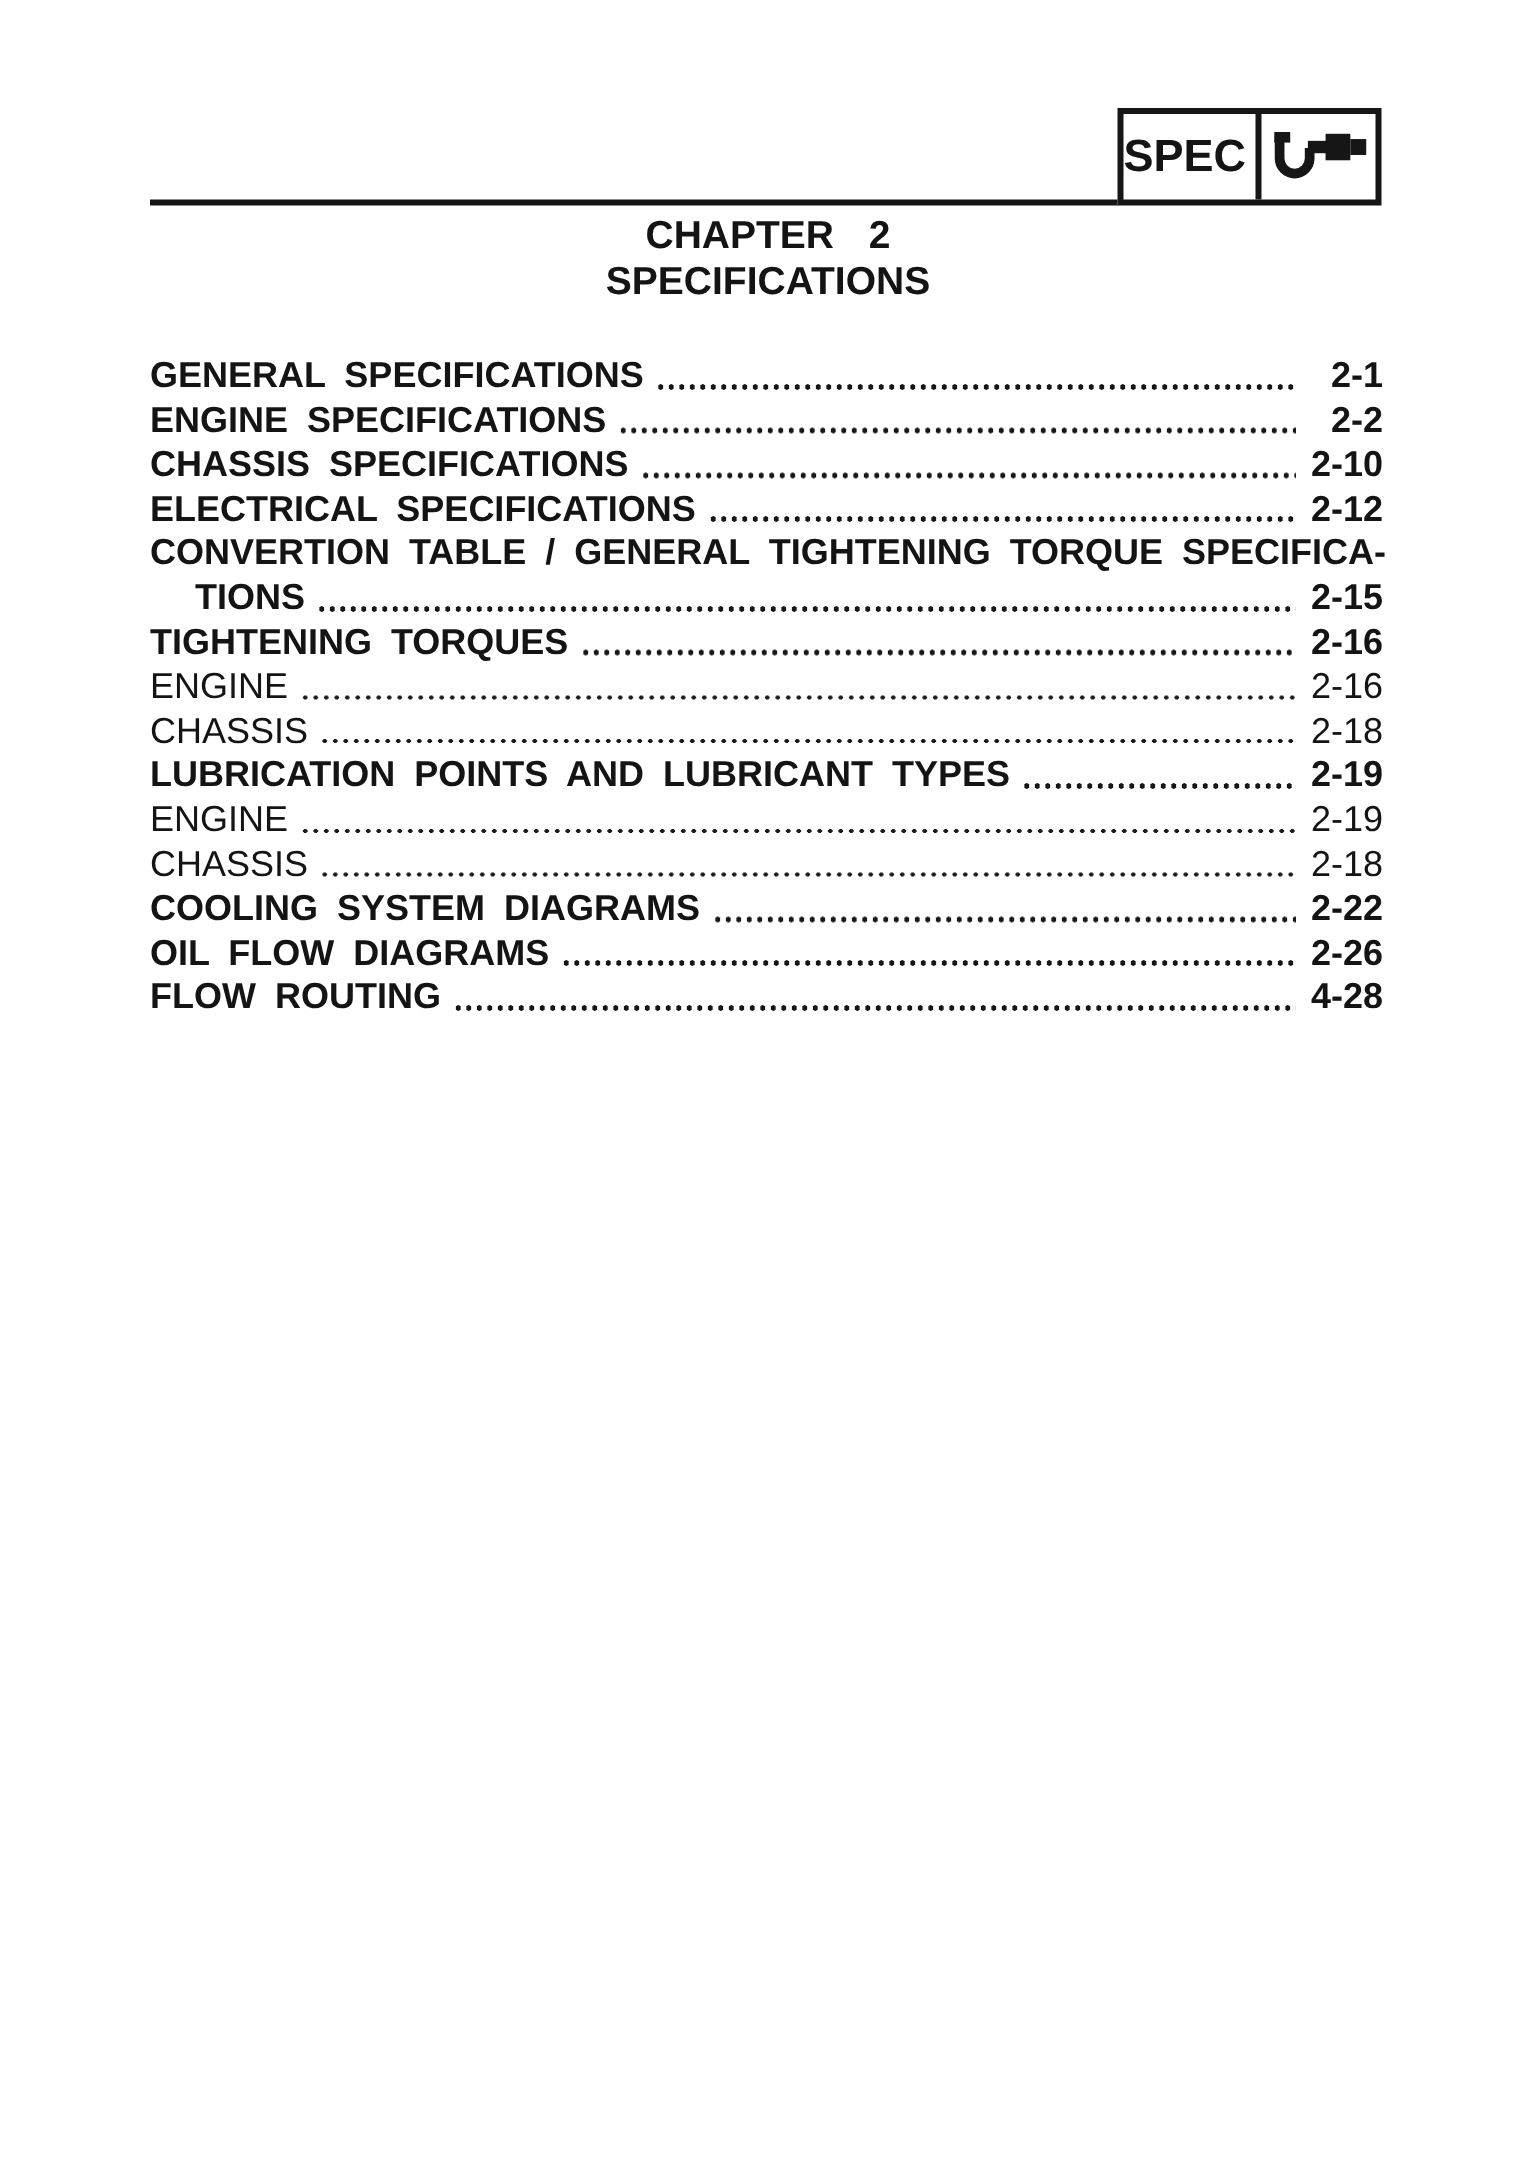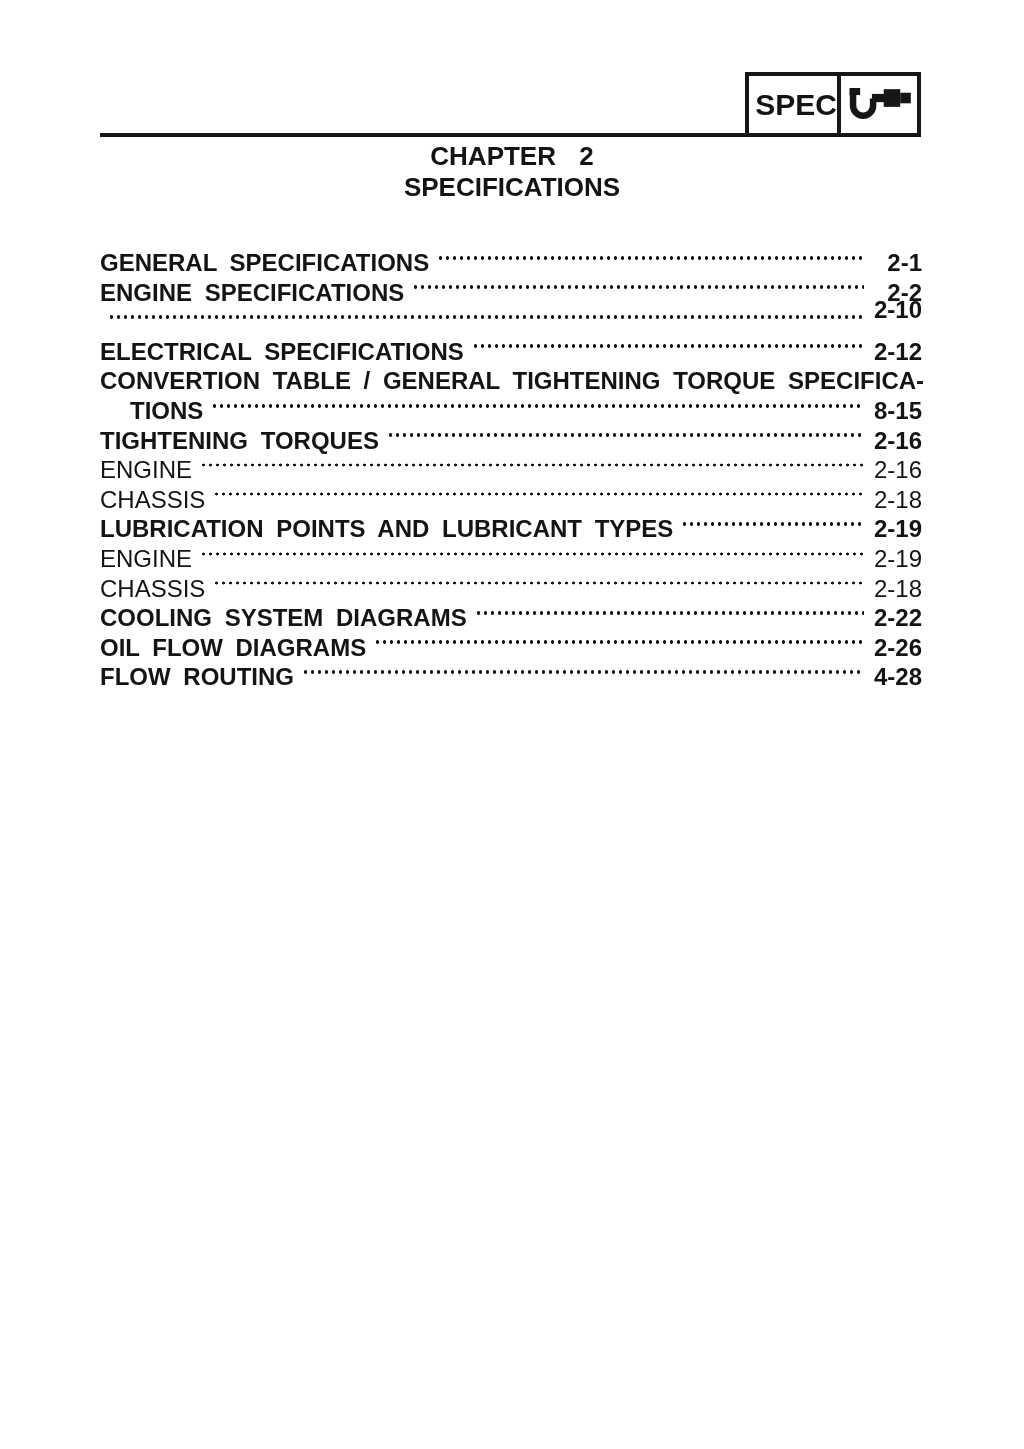--- a/index.html
+++ b/index.html
@@ -19,21 +19,21 @@
     width:646px;height:4px;background:#161616;
   }
   .spec-box{
     position:absolute;left:745px;top:72px;
     width:176px;height:65px;
     border:4px solid #161616;
     box-sizing:border-box;
     display:flex;align-items:stretch;background:#fff;
   }
   .spec-cell{
-    width:88px;display:flex;align-items:center;justify-content:flex-end;
+    width:88px;display:flex;align-items:center;justify-content:flex-start;
     font-weight:bold;font-size:30px;letter-spacing:0px;
   }
   .icon-cell{
     flex:1;border-left:4px solid #161616;
     display:flex;align-items:center;justify-content:center;
   }
   .micrometer{display:block;}
 
   
   .title-block{
@@ -44,21 +44,21 @@
 
   
   .toc{
     position:absolute;left:100px;top:236px;width:822px;
     font-size:24px;font-weight:bold;line-height:29.6px;
   }
   .toc-row{
     display:flex;align-items:baseline;height:29.6px;
     word-spacing:6px;white-space:nowrap;
   }
-  .toc-label{flex:0 0 auto;margin-top:12px;}
+  .toc-label{flex:0 0 auto;}
   .toc-leader{
     flex:1 1 auto;align-self:stretch;
     margin:0 6px 0 8px;
     background-image:radial-gradient(circle,#161616 1.7px,transparent 1.9px);
     background-size:7px 4px;
     background-repeat:repeat-x;
     background-position:0 calc(100% - 6px);
   }
   .toc-page{flex:0 0 auto;min-width:52px;text-align:right;}
 
@@ -102,36 +102,37 @@
     <span class="toc-label">GENERAL SPECIFICATIONS</span>
     <span class="toc-leader"></span>
     <span class="toc-page">2-1</span>
   </div>
       <div class="toc-row lvl-main">
     <span class="toc-label">ENGINE SPECIFICATIONS</span>
     <span class="toc-leader"></span>
     <span class="toc-page">2-2</span>
   </div>
       <div class="toc-row lvl-main">
+    <span class="toc-label">CHASSIS SPECIFICATIONS</span>
     <span class="toc-leader"></span>
     <span class="toc-page">2-10</span>
   </div>
       <div class="toc-row lvl-main">
     <span class="toc-label">ELECTRICAL SPECIFICATIONS</span>
     <span class="toc-leader"></span>
     <span class="toc-page">2-12</span>
   </div>
       <div class="toc-row lvl-wrap">
     <span class="toc-label">CONVERTION TABLE / GENERAL TIGHTENING TORQUE SPECIFICA-</span>
 
   </div>
       <div class="toc-row lvl-cont">
     <span class="toc-label">TIONS</span>
     <span class="toc-leader"></span>
-    <span class="toc-page">8-15</span>
+    <span class="toc-page">2-15</span>
   </div>
       <div class="toc-row lvl-main">
     <span class="toc-label">TIGHTENING TORQUES</span>
     <span class="toc-leader"></span>
     <span class="toc-page">2-16</span>
   </div>
       <div class="toc-row lvl-sub">
     <span class="toc-label">ENGINE</span>
     <span class="toc-leader"></span>
     <span class="toc-page">2-16</span>

